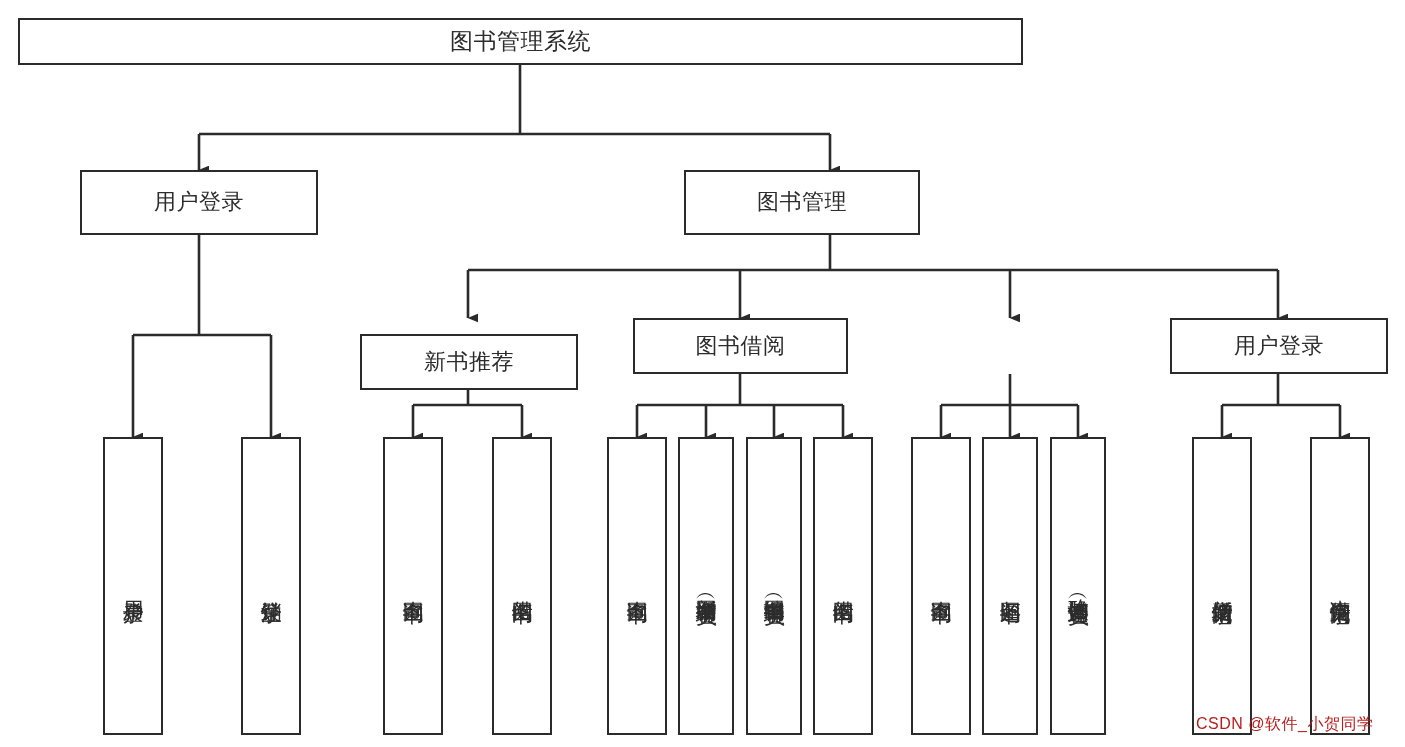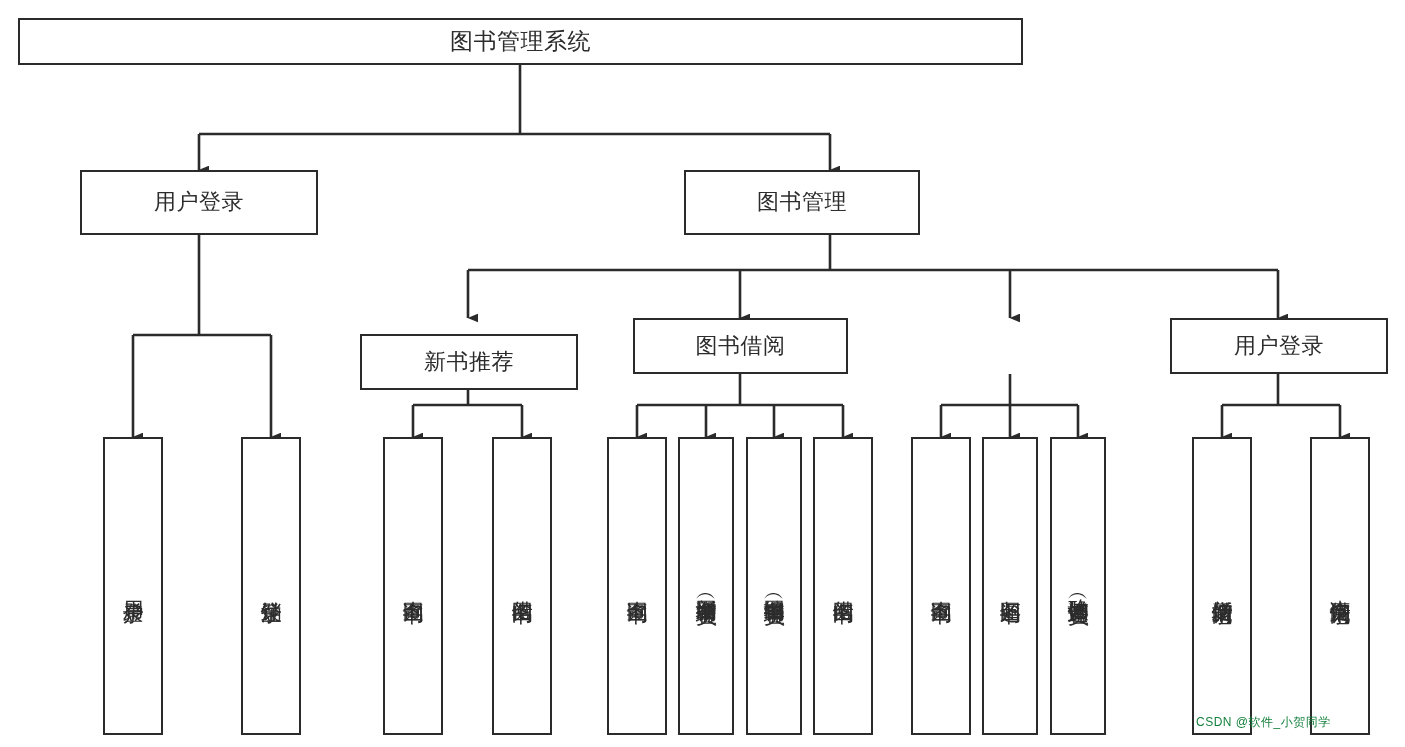--- a/index.html
+++ b/index.html
@@ -59,22 +59,22 @@
     writing-mode: vertical-rl;
     text-orientation: upright;
     font-size: 21px;
     line-height: 1.06;
     letter-spacing: 1px;
     max-height: 268px;
     white-space: normal;
   }
   .watermark {
     position: absolute;
-    font-size: 12px;
-    color: #15803d;
+    font-size: 16px;
+    color: #b91c1c;
     letter-spacing: 0.5px;
     white-space: nowrap;
     user-select: none;
   }
 </style>
 </head>
 <body>
 
 <div id="diagram-root">
 

